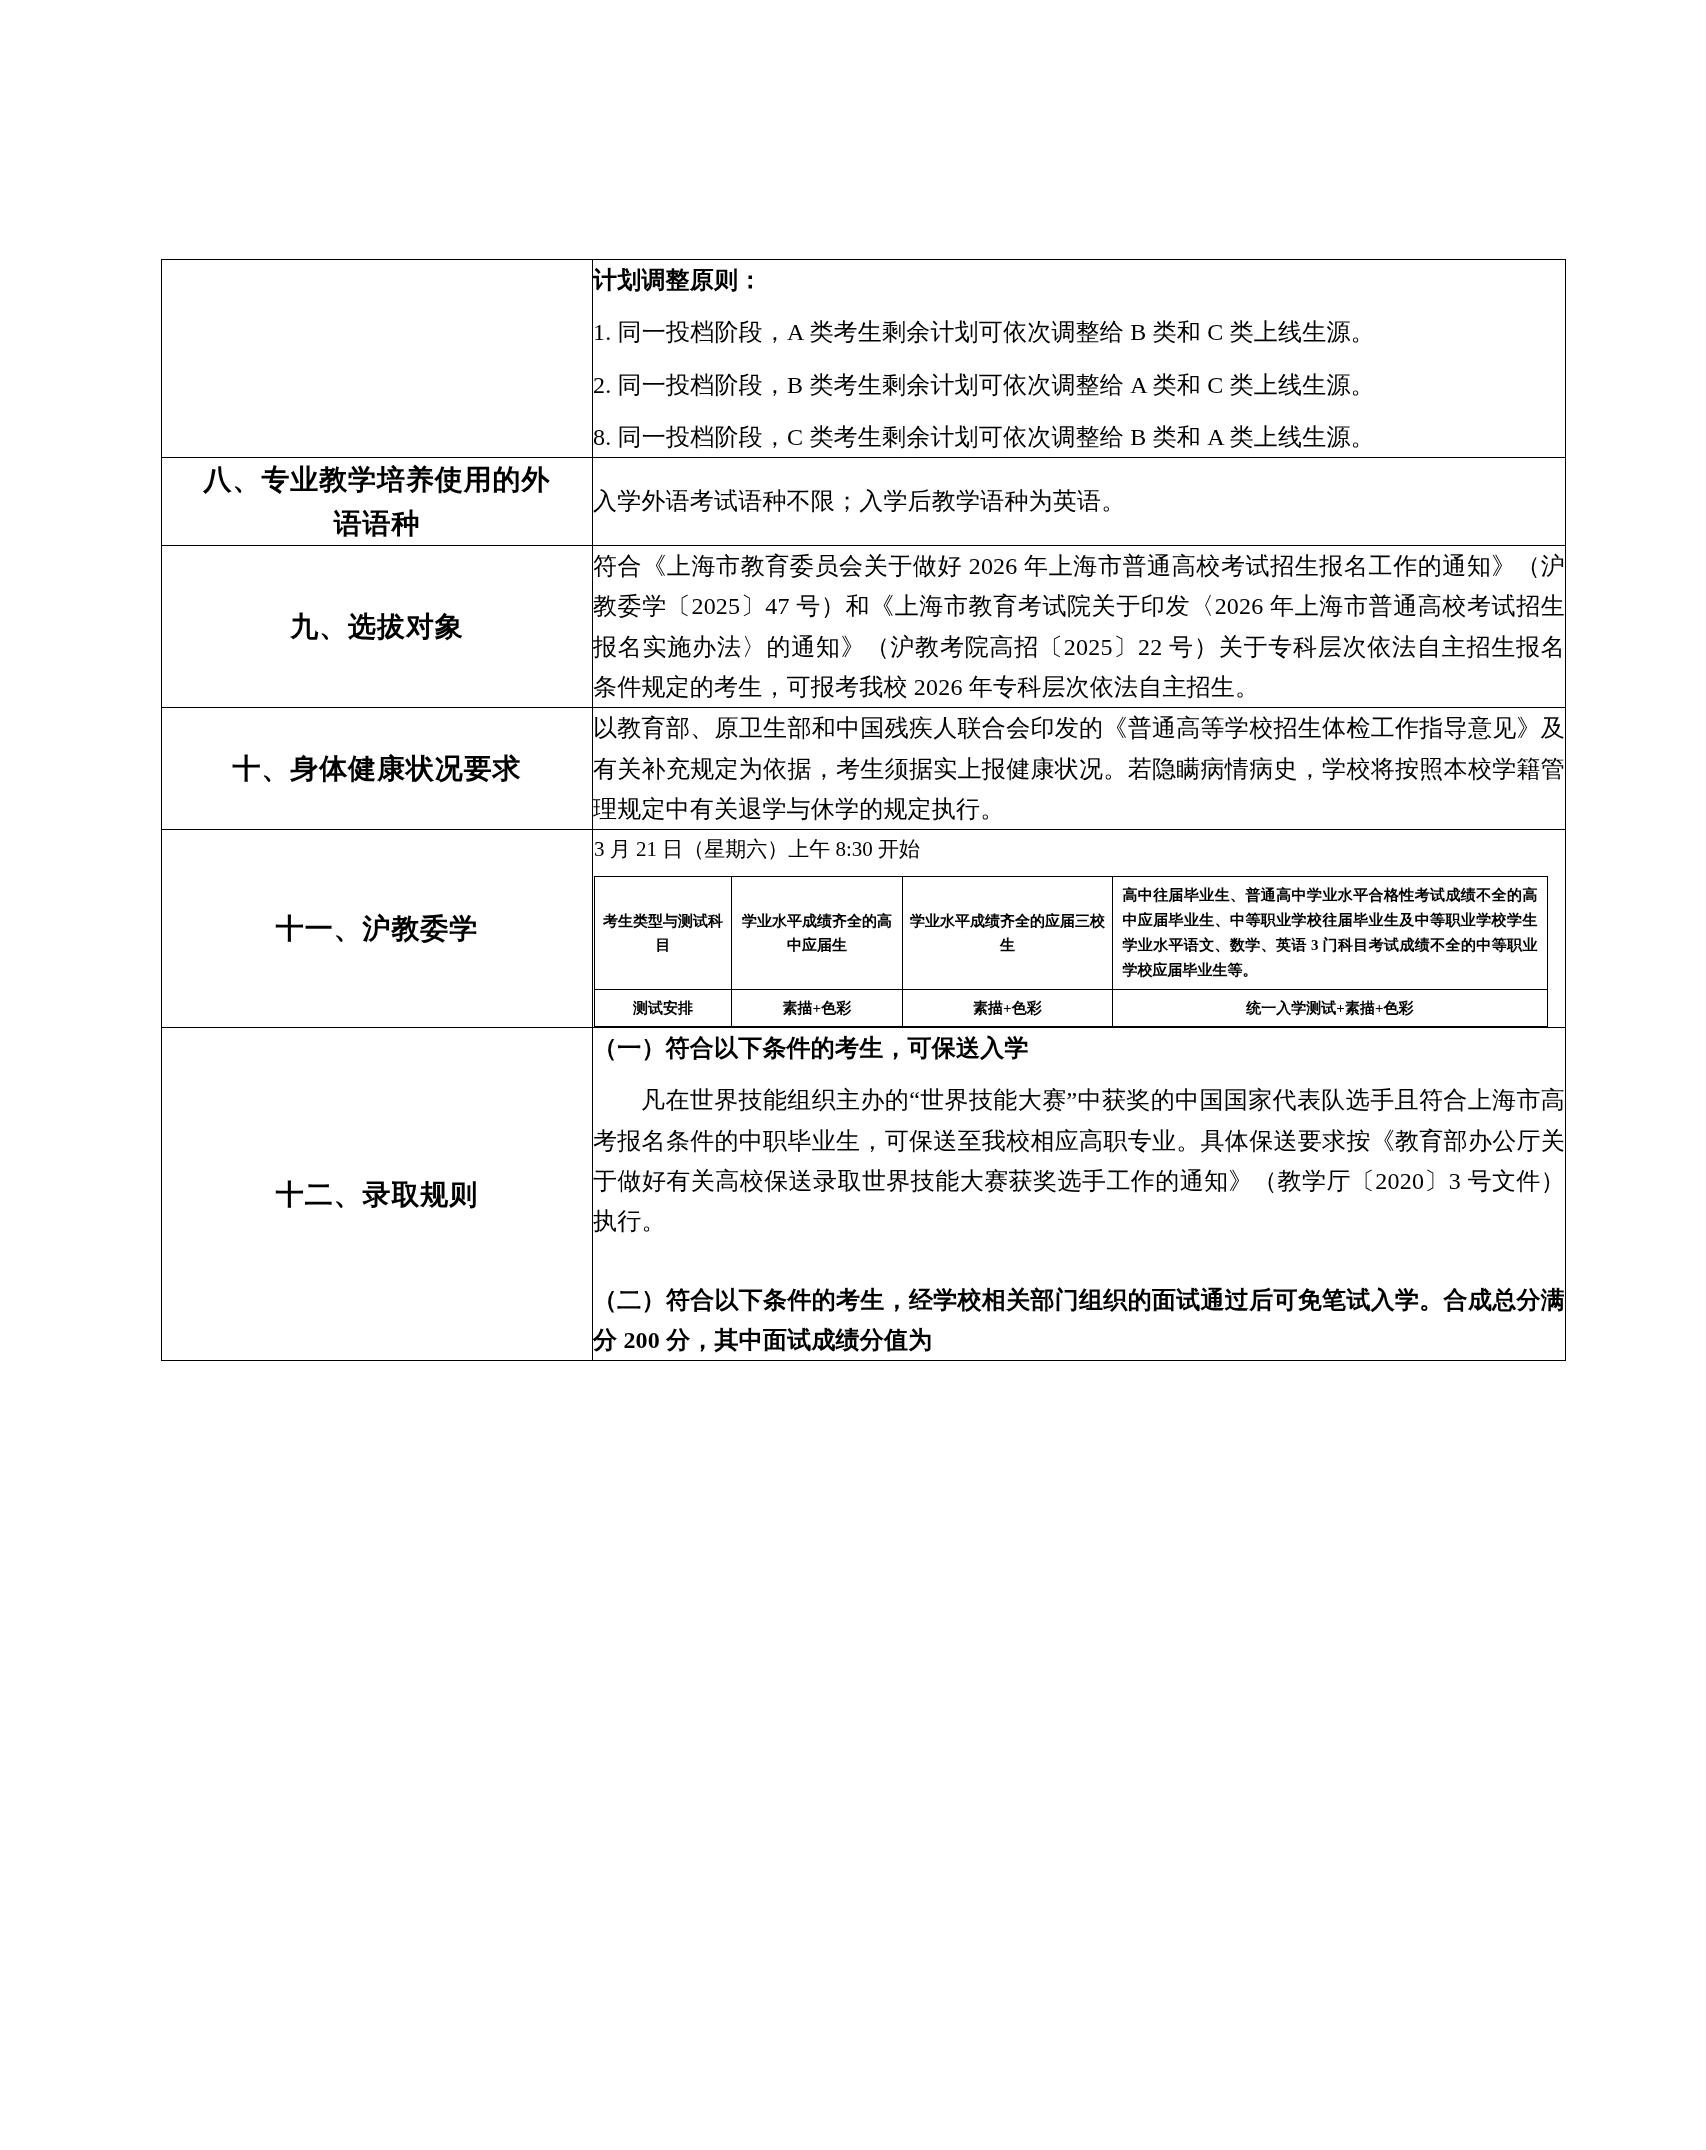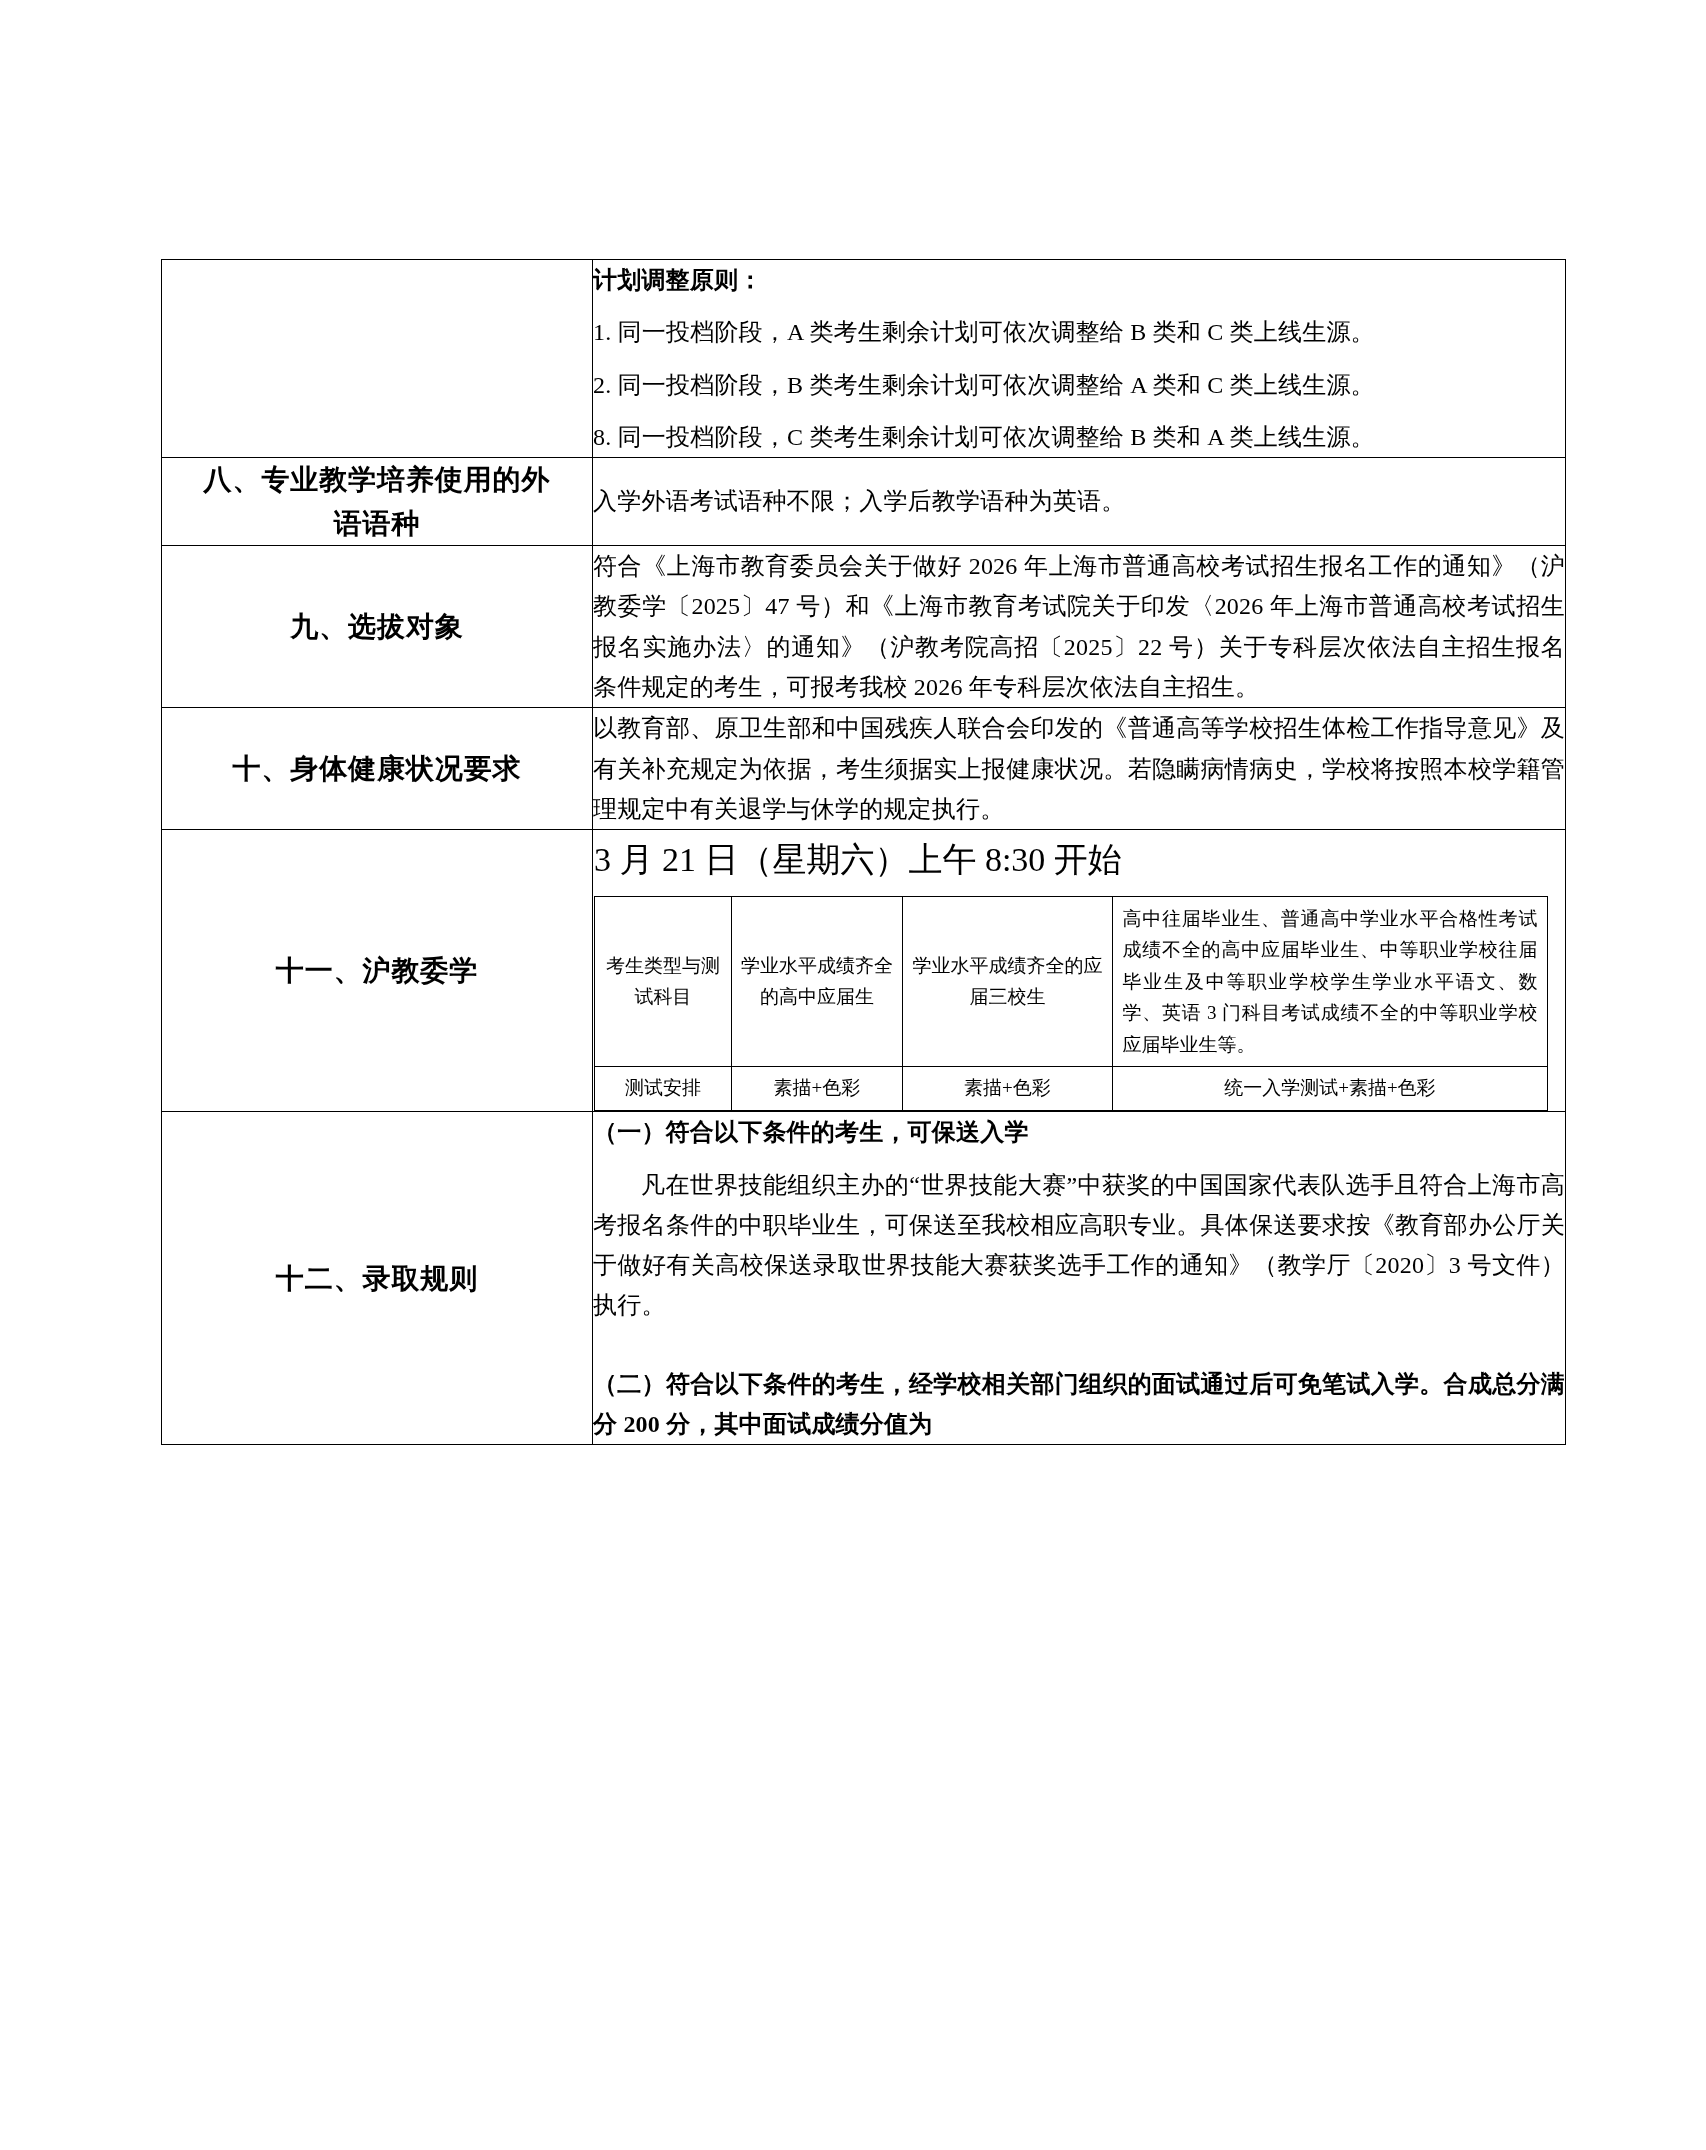--- a/index.html
+++ b/index.html
@@ -82,38 +82,38 @@
   }
 
   
   .empty-cell { }
 
   
   .inner-wrap {
     padding: 8.6px 10.3px 13px 10.3px;
   }
   .test-date {
-    font-size: 34px;
+    font-size: 21px;
     line-height: 1.5;
     margin: 3.4px 0 11.2px 0.9px;
   }
   table.inner-table {
     width: 953px;
     border-collapse: collapse;
     table-layout: fixed;
     margin-left: 0.9px;
   }
   table.inner-table td {
     border: 1.3px solid #000000;
     vertical-align: middle;
     text-align: center;
     padding: 6px 4.3px;
-    font-size: 19px;
+    font-size: 15px;
     line-height: 1.62;
-    font-weight: 400;
+    font-weight: 700;
   }
   col.i1 { width: 137px; }
   col.i2 { width: 171px; }
   col.i3 { width: 210px; }
   col.i4 { width: 435px; }
 
   .inner-head td { font-size: 21.5px; }
   .inner-head td.wide-head {
     text-align: justify;
     text-justify: inter-ideograph;

